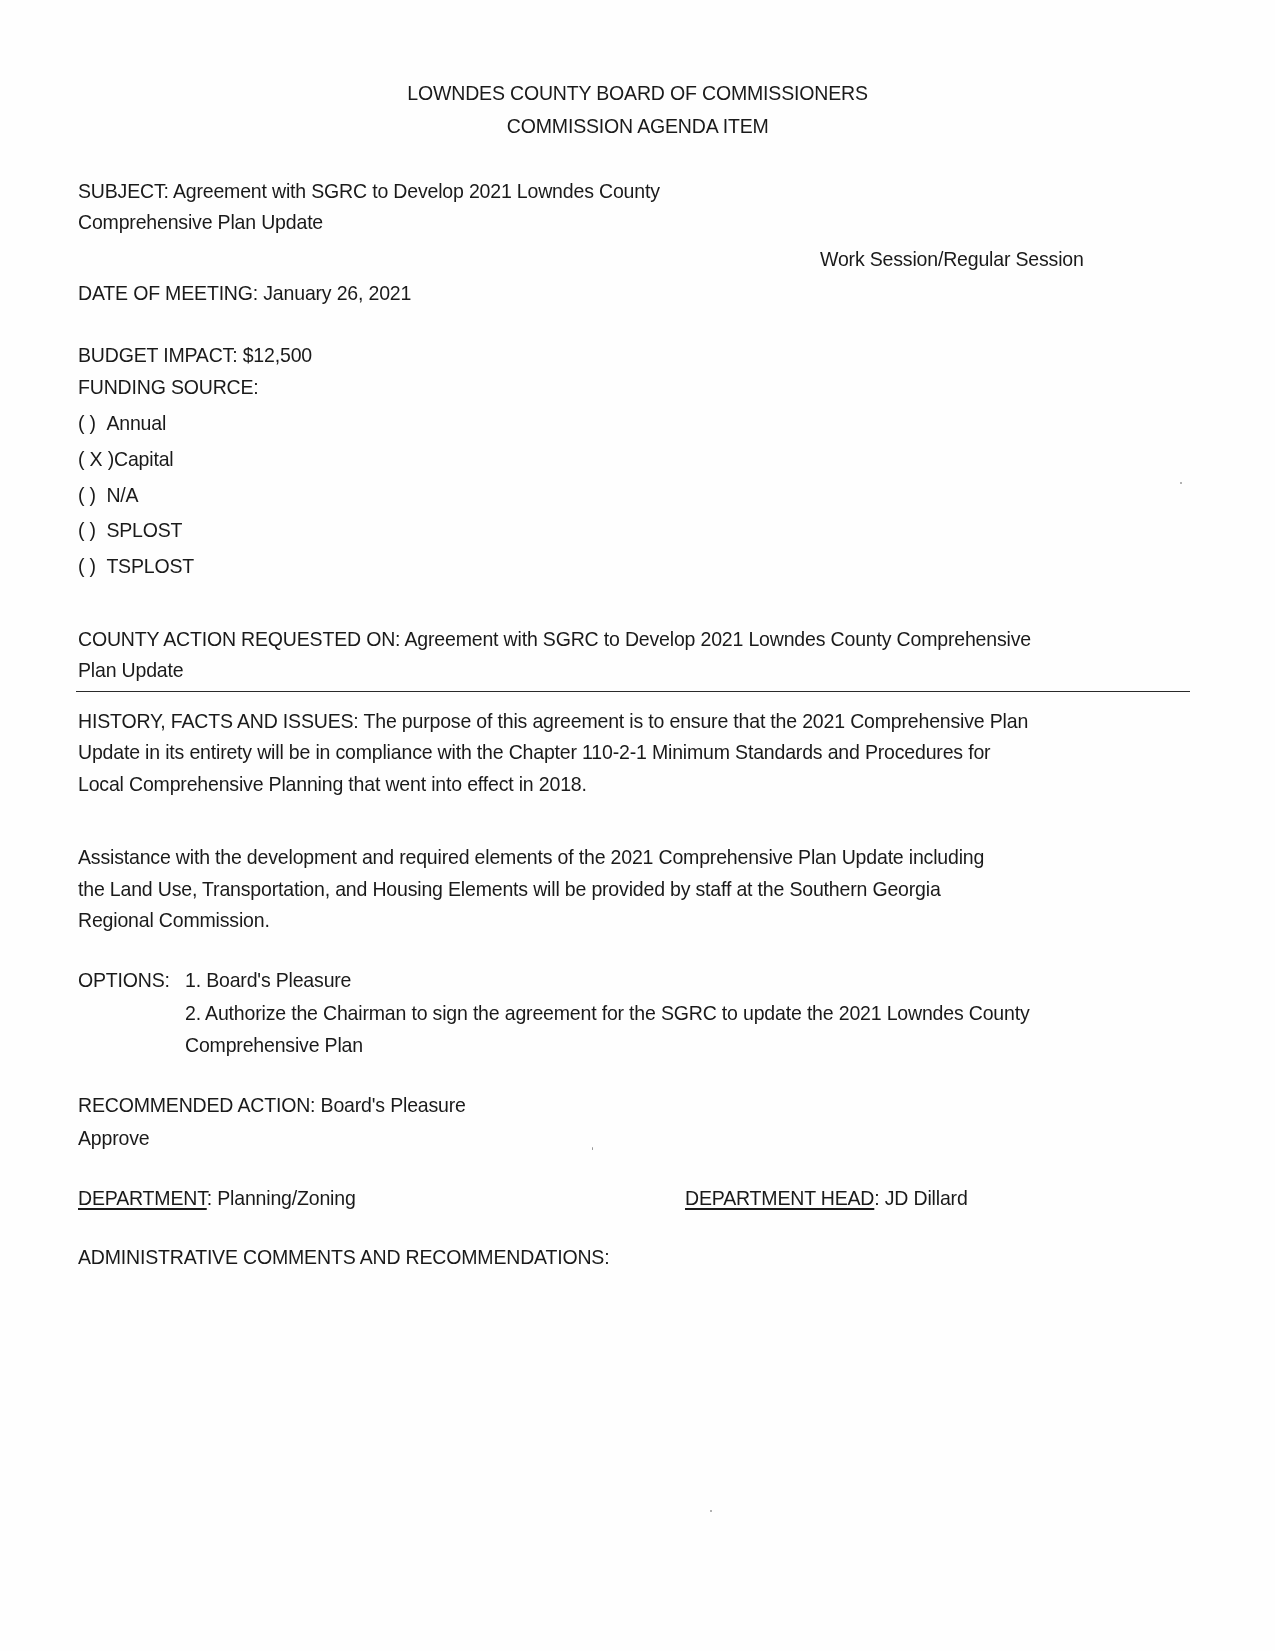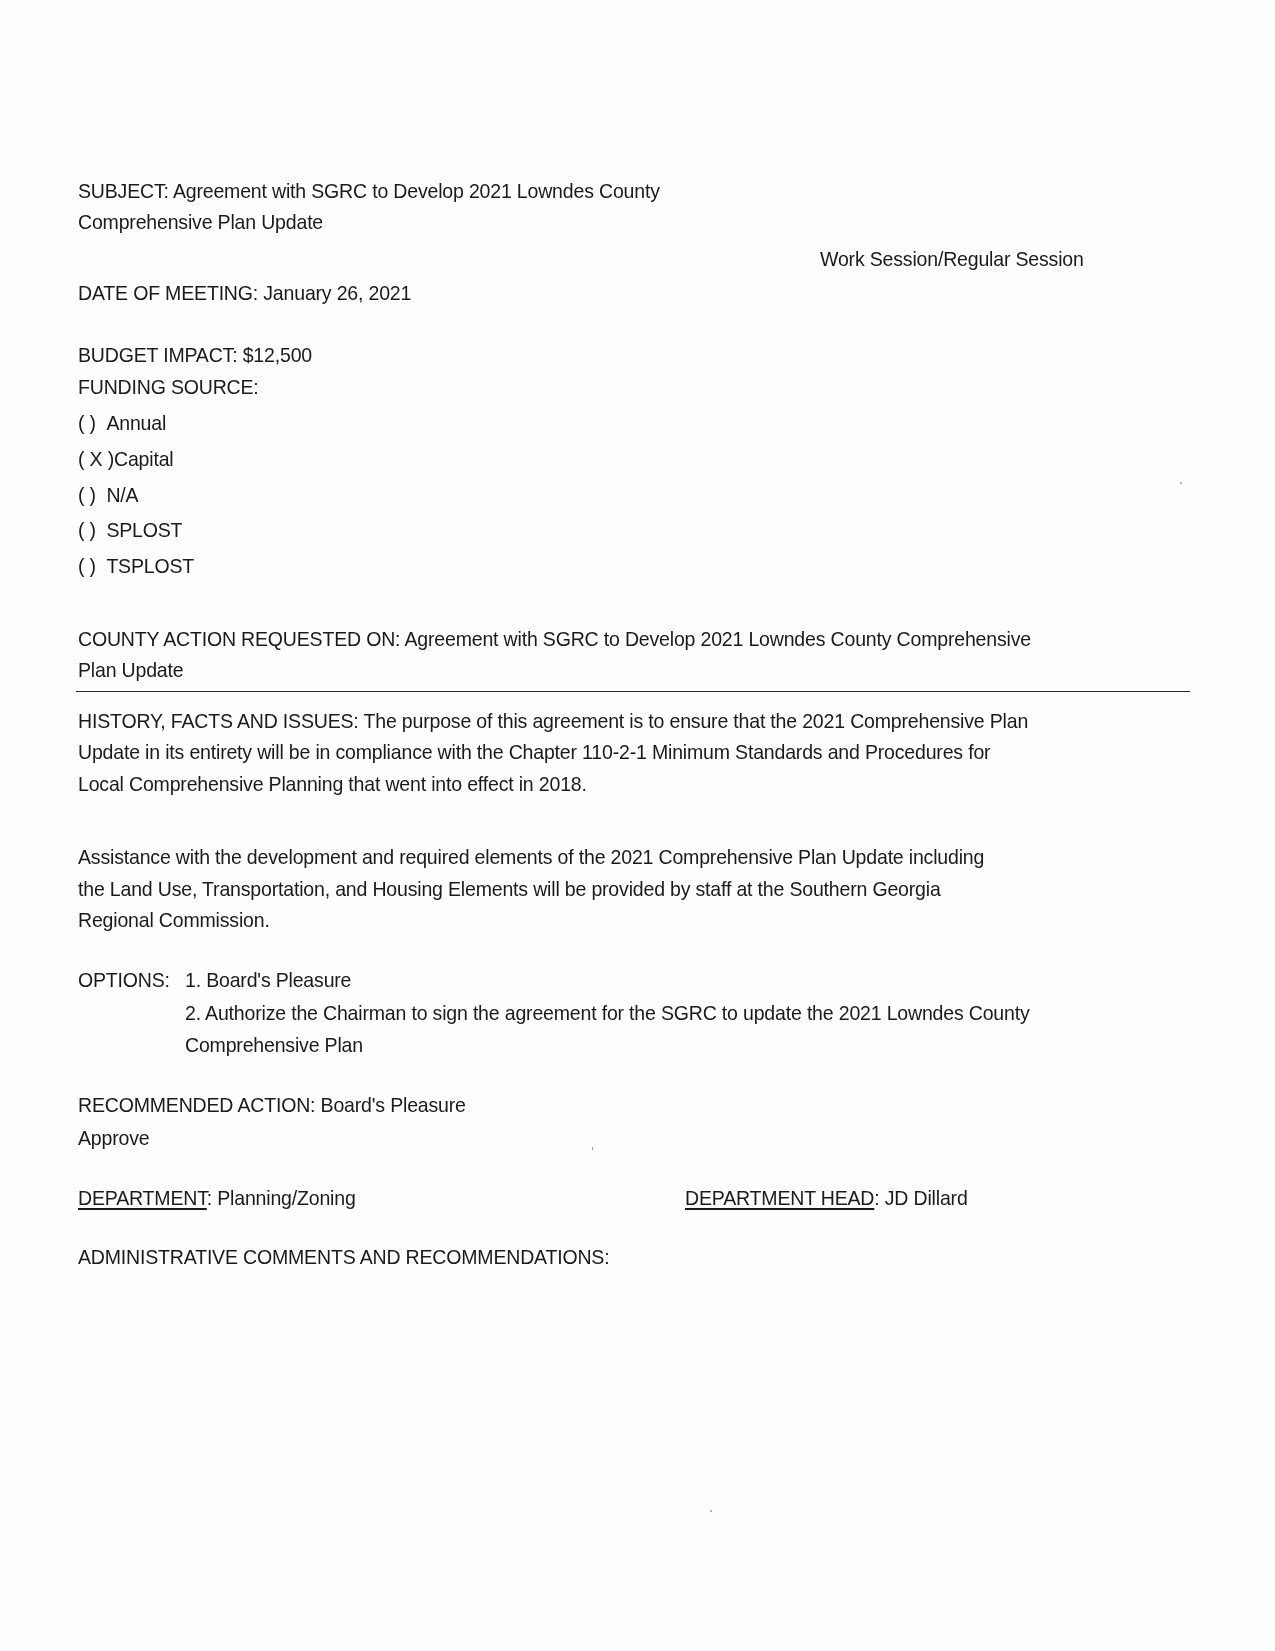--- a/index.html
+++ b/index.html
@@ -13,20 +13,22 @@
     .u { text-decoration: underline; text-underline-offset: 3px; }
     .rule { position: absolute; left: 76px; top: 691px; width: 1114px; height: 0;
             border-top: 1.6px solid #2a2a2a; }
     .speck { position: absolute; width: 2px; height: 2px; background: #999; border-radius: 1px; }
   </style>
 </head>
 <body>
 
 <div class="page">
 
+  <div class="line center" style="top:80px"><span>LOWNDES COUNTY BOARD OF COMMISSIONERS</span></div>
+  <div class="line center" style="top:113px"><span>COMMISSION AGENDA ITEM</span></div>
 
   <div class="line" style="left:78px; top:178px">SUBJECT: Agreement with SGRC to Develop 2021 Lowndes County</div>
   <div class="line" style="left:78px; top:209px">Comprehensive Plan Update</div>
 
   <div class="line" style="left:820px; top:246px">Work Session/Regular Session</div>
 
   <div class="line" style="left:78px; top:280px">DATE OF MEETING: January 26, 2021</div>
 
   <div class="line" style="left:78px; top:342px">BUDGET IMPACT: $12,500</div>
   <div class="line" style="left:78px; top:374px">FUNDING SOURCE:</div>

